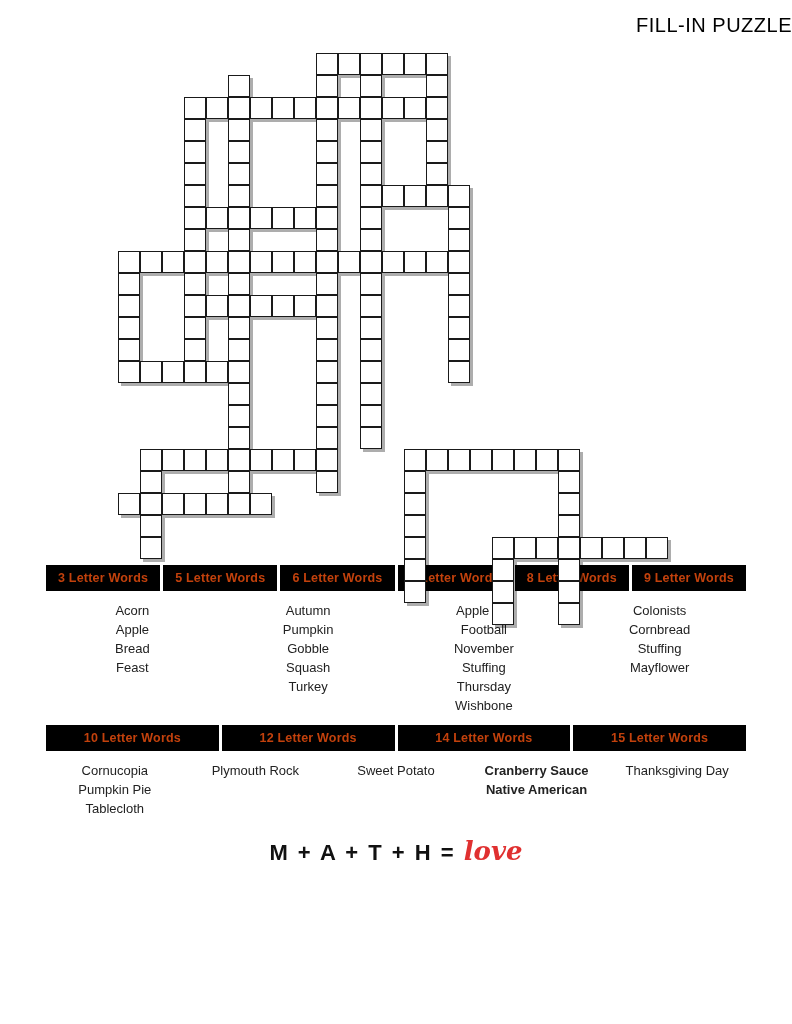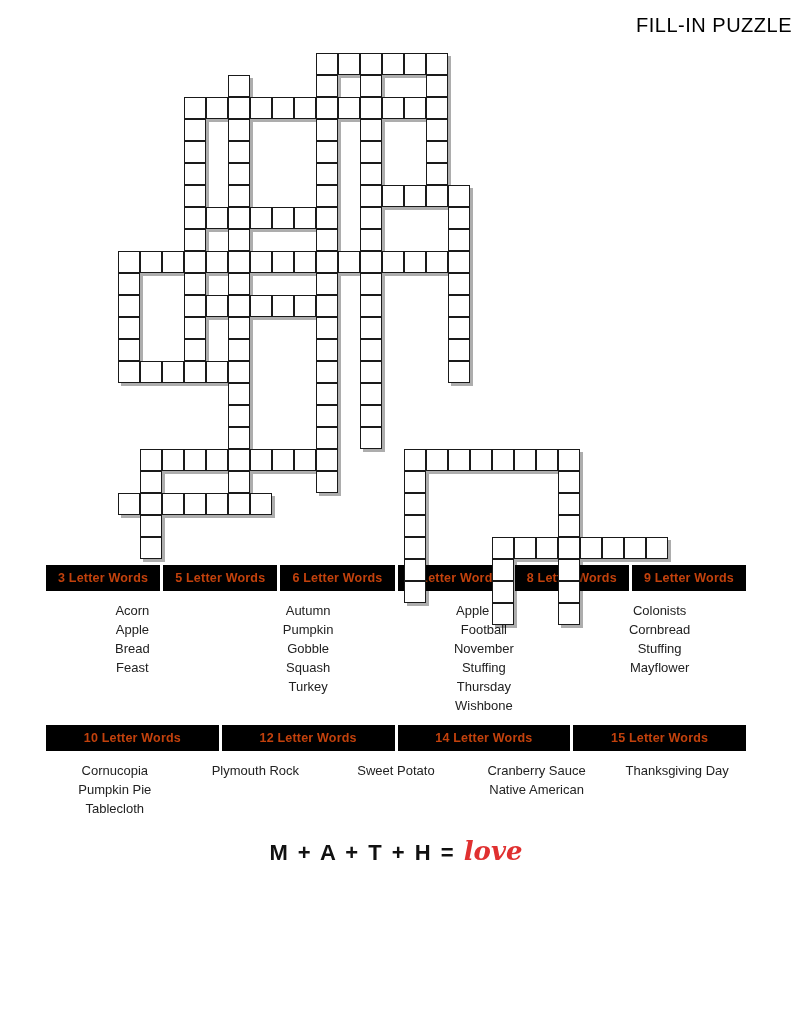--- a/index.html
+++ b/index.html
@@ -347,21 +347,21 @@
           <div>Cornucopia</div>
           <div>Pumpkin Pie</div>
           <div>Tablecloth</div>
         </div>
         <div class="col" style="flex: 1 1 0%;">
           <div>Plymouth Rock</div>
         </div>
         <div class="col" style="flex: 1 1 0%;">
           <div>Sweet Potato</div>
         </div>
-        <div class="col" style="flex: 1 1 0%;">
+        <div class="col" style="flex: 1 1 0%; font-weight: bold;">
           <div>Cranberry Sauce</div>
           <div>Native American</div>
         </div>
         <div class="col" style="flex: 1 1 0%;">
           <div>Thanksgiving Day</div>
         </div>
       </div>
   </div>
 
   <div class="footer-logo">

